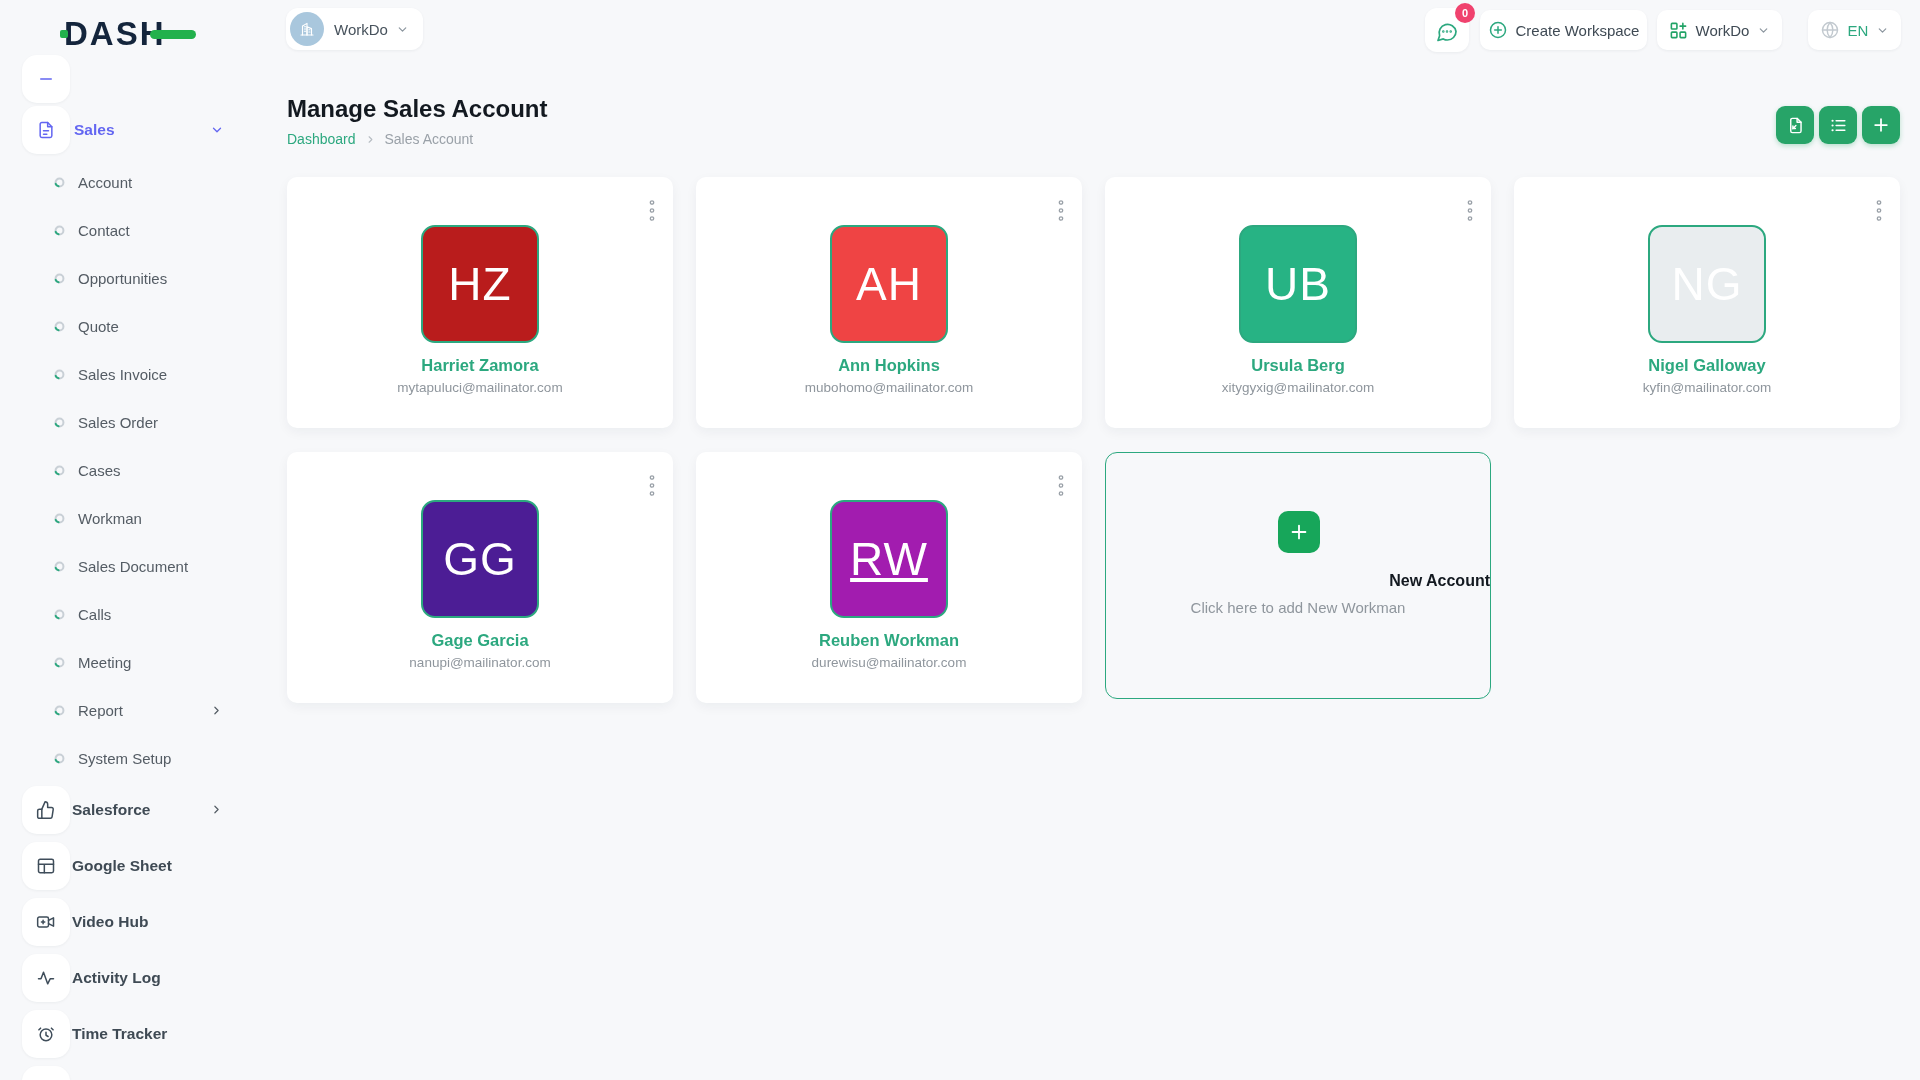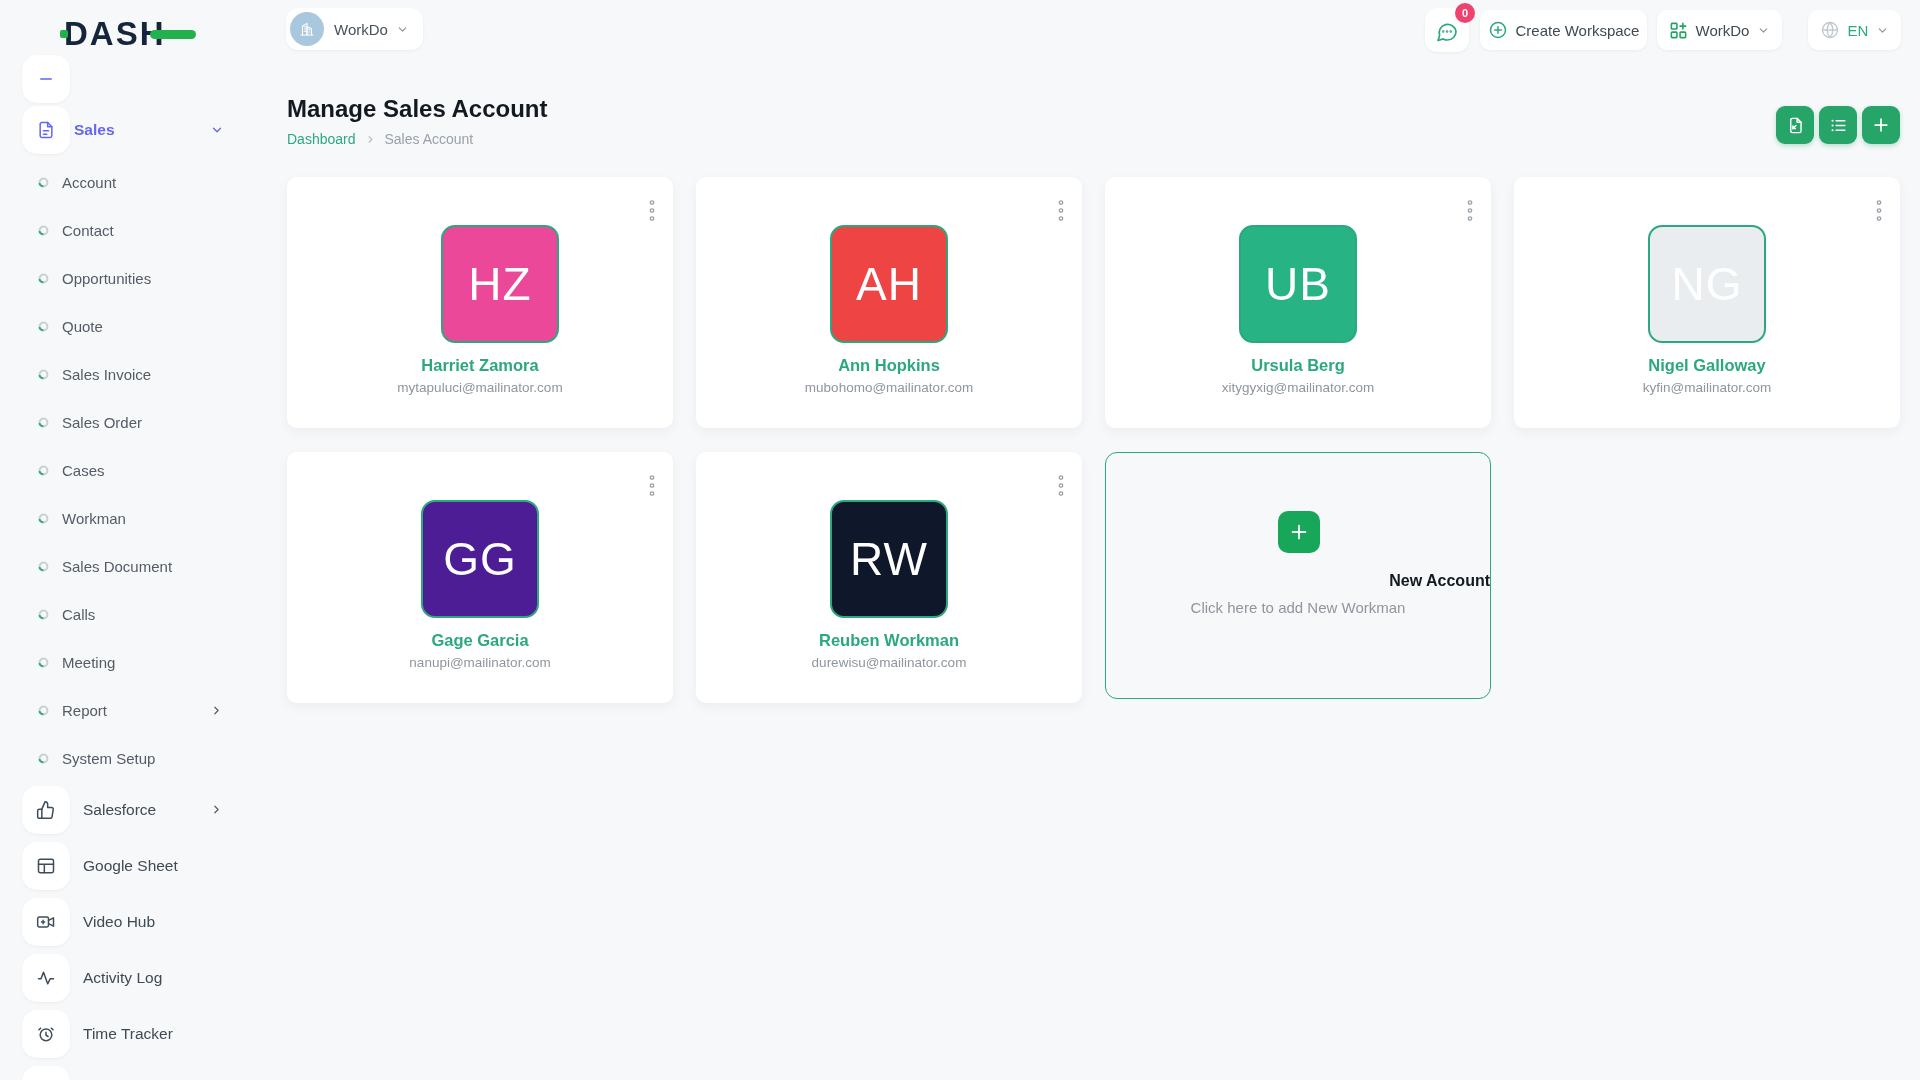--- a/index.html
+++ b/index.html
@@ -22,25 +22,25 @@
   .cw-label{font-size:15px;color:#3f4a54}
   .wd-pill{left:1657px;top:10px;width:125px;height:40px;justify-content:center;gap:8px}
   .lang-pill{left:1808px;top:10px;width:93px;height:40px;justify-content:center;gap:8px}
   .lang-label{font-size:15px;color:#2ca87f}
   
   .sidebar{position:absolute;left:0;top:0;width:250px;height:1080px}
   .sq{position:absolute;left:22px;width:48px;height:48px;background:#fff;border-radius:15px;
     box-shadow:0 1px 3px rgba(20,30,45,.05);display:flex;align-items:center;justify-content:center;cursor:pointer}
   .grp-label{position:absolute;left:74px;font-size:15.5px;font-weight:700;color:#6366f1;line-height:48px;cursor:pointer}
   .grp-chev{position:absolute;left:210px;top:17px;cursor:pointer}
-  .subitem{position:absolute;left:0;width:250px;height:48px;display:flex;align-items:center;padding-left:38px;box-sizing:border-box;cursor:pointer}
+  .subitem{position:absolute;left:0;width:250px;height:48px;display:flex;align-items:center;padding-left:54px;box-sizing:border-box;cursor:pointer}
   .subitem .blt{margin-right:13px}
   .sub-label{font-size:15px;color:#545c64}
   .sub-chev{position:absolute;left:210px}
-  .mod-label{position:absolute;left:83px;font-size:15.5px;font-weight:400;color:#3f4a54;line-height:48px;cursor:pointer}
+  .mod-label{position:absolute;left:72px;font-size:15.5px;font-weight:700;color:#3f4a54;line-height:48px;cursor:pointer}
   
   .page-title{position:absolute;left:287px;top:95px;font-size:24px;font-weight:700;color:#131920}
   .breadcrumb{position:absolute;left:287px;top:131px;display:flex;align-items:center;gap:9px;font-size:14px}
   .bc-home{color:#2ca87f;cursor:pointer}
   .bc-current{color:#9aa1a8}
   .act-btn{position:absolute;top:106px;width:38px;height:38px;border-radius:9px;background:#27a468;
     display:flex;align-items:center;justify-content:center;cursor:pointer;box-shadow:0 2px 5px rgba(39,164,104,.3)}
   
   .card{position:absolute;width:386px;height:251px;background:#fff;border-radius:10px;
     box-shadow:0 4px 12px rgba(25,40,60,.05)}
@@ -391,21 +391,21 @@
   </div>
 
   <div class="card" style="left:287px;top:177px">
     <span class="card-dots">
         <svg width="6" height="23" viewBox="0 0 6 23" fill="none" stroke="#9aa1a8" stroke-width="1.3">
           <circle cx="3" cy="3.5" r="1.7"></circle>
           <circle cx="3" cy="11.5" r="1.7"></circle>
           <circle cx="3" cy="19.5" r="1.7"></circle>
         </svg>
       </span>
-    <div class="avatar" style="background: #ec4899; margin-left: 20px;">HZ</div>
+    <div class="avatar" style="background: #b91c1c;">HZ</div>
     <div class="acc-name">Harriet Zamora</div>
     <div class="acc-email">mytapuluci@mailinator.com</div>
   </div>
   <div class="card" style="left:696px;top:177px">
     <span class="card-dots">
         <svg width="6" height="23" viewBox="0 0 6 23" fill="none" stroke="#9aa1a8" stroke-width="1.3">
           <circle cx="3" cy="3.5" r="1.7"></circle>
           <circle cx="3" cy="11.5" r="1.7"></circle>
           <circle cx="3" cy="19.5" r="1.7"></circle>
         </svg>
@@ -452,21 +452,21 @@
     <div class="acc-email">nanupi@mailinator.com</div>
   </div>
   <div class="card" style="left:696px;top:452px">
     <span class="card-dots">
         <svg width="6" height="23" viewBox="0 0 6 23" fill="none" stroke="#9aa1a8" stroke-width="1.3">
           <circle cx="3" cy="3.5" r="1.7"></circle>
           <circle cx="3" cy="11.5" r="1.7"></circle>
           <circle cx="3" cy="19.5" r="1.7"></circle>
         </svg>
       </span>
-    <div class="avatar" style="background: #0f172a;">RW</div>
+    <div class="avatar" style="background: #a21caf; text-decoration: underline;">RW</div>
     <div class="acc-name">Reuben Workman</div>
     <div class="acc-email">durewisu@mailinator.com</div>
   </div>
 
   <div class="new-card">
     <div class="new-plus">
       <span>
         <svg width="22" height="22" viewBox="0 0 24 24" fill="none" stroke="#fff" stroke-width="2" stroke-linecap="round">
             <path d="M12 5v14M5 12h14"></path>
           </svg>

